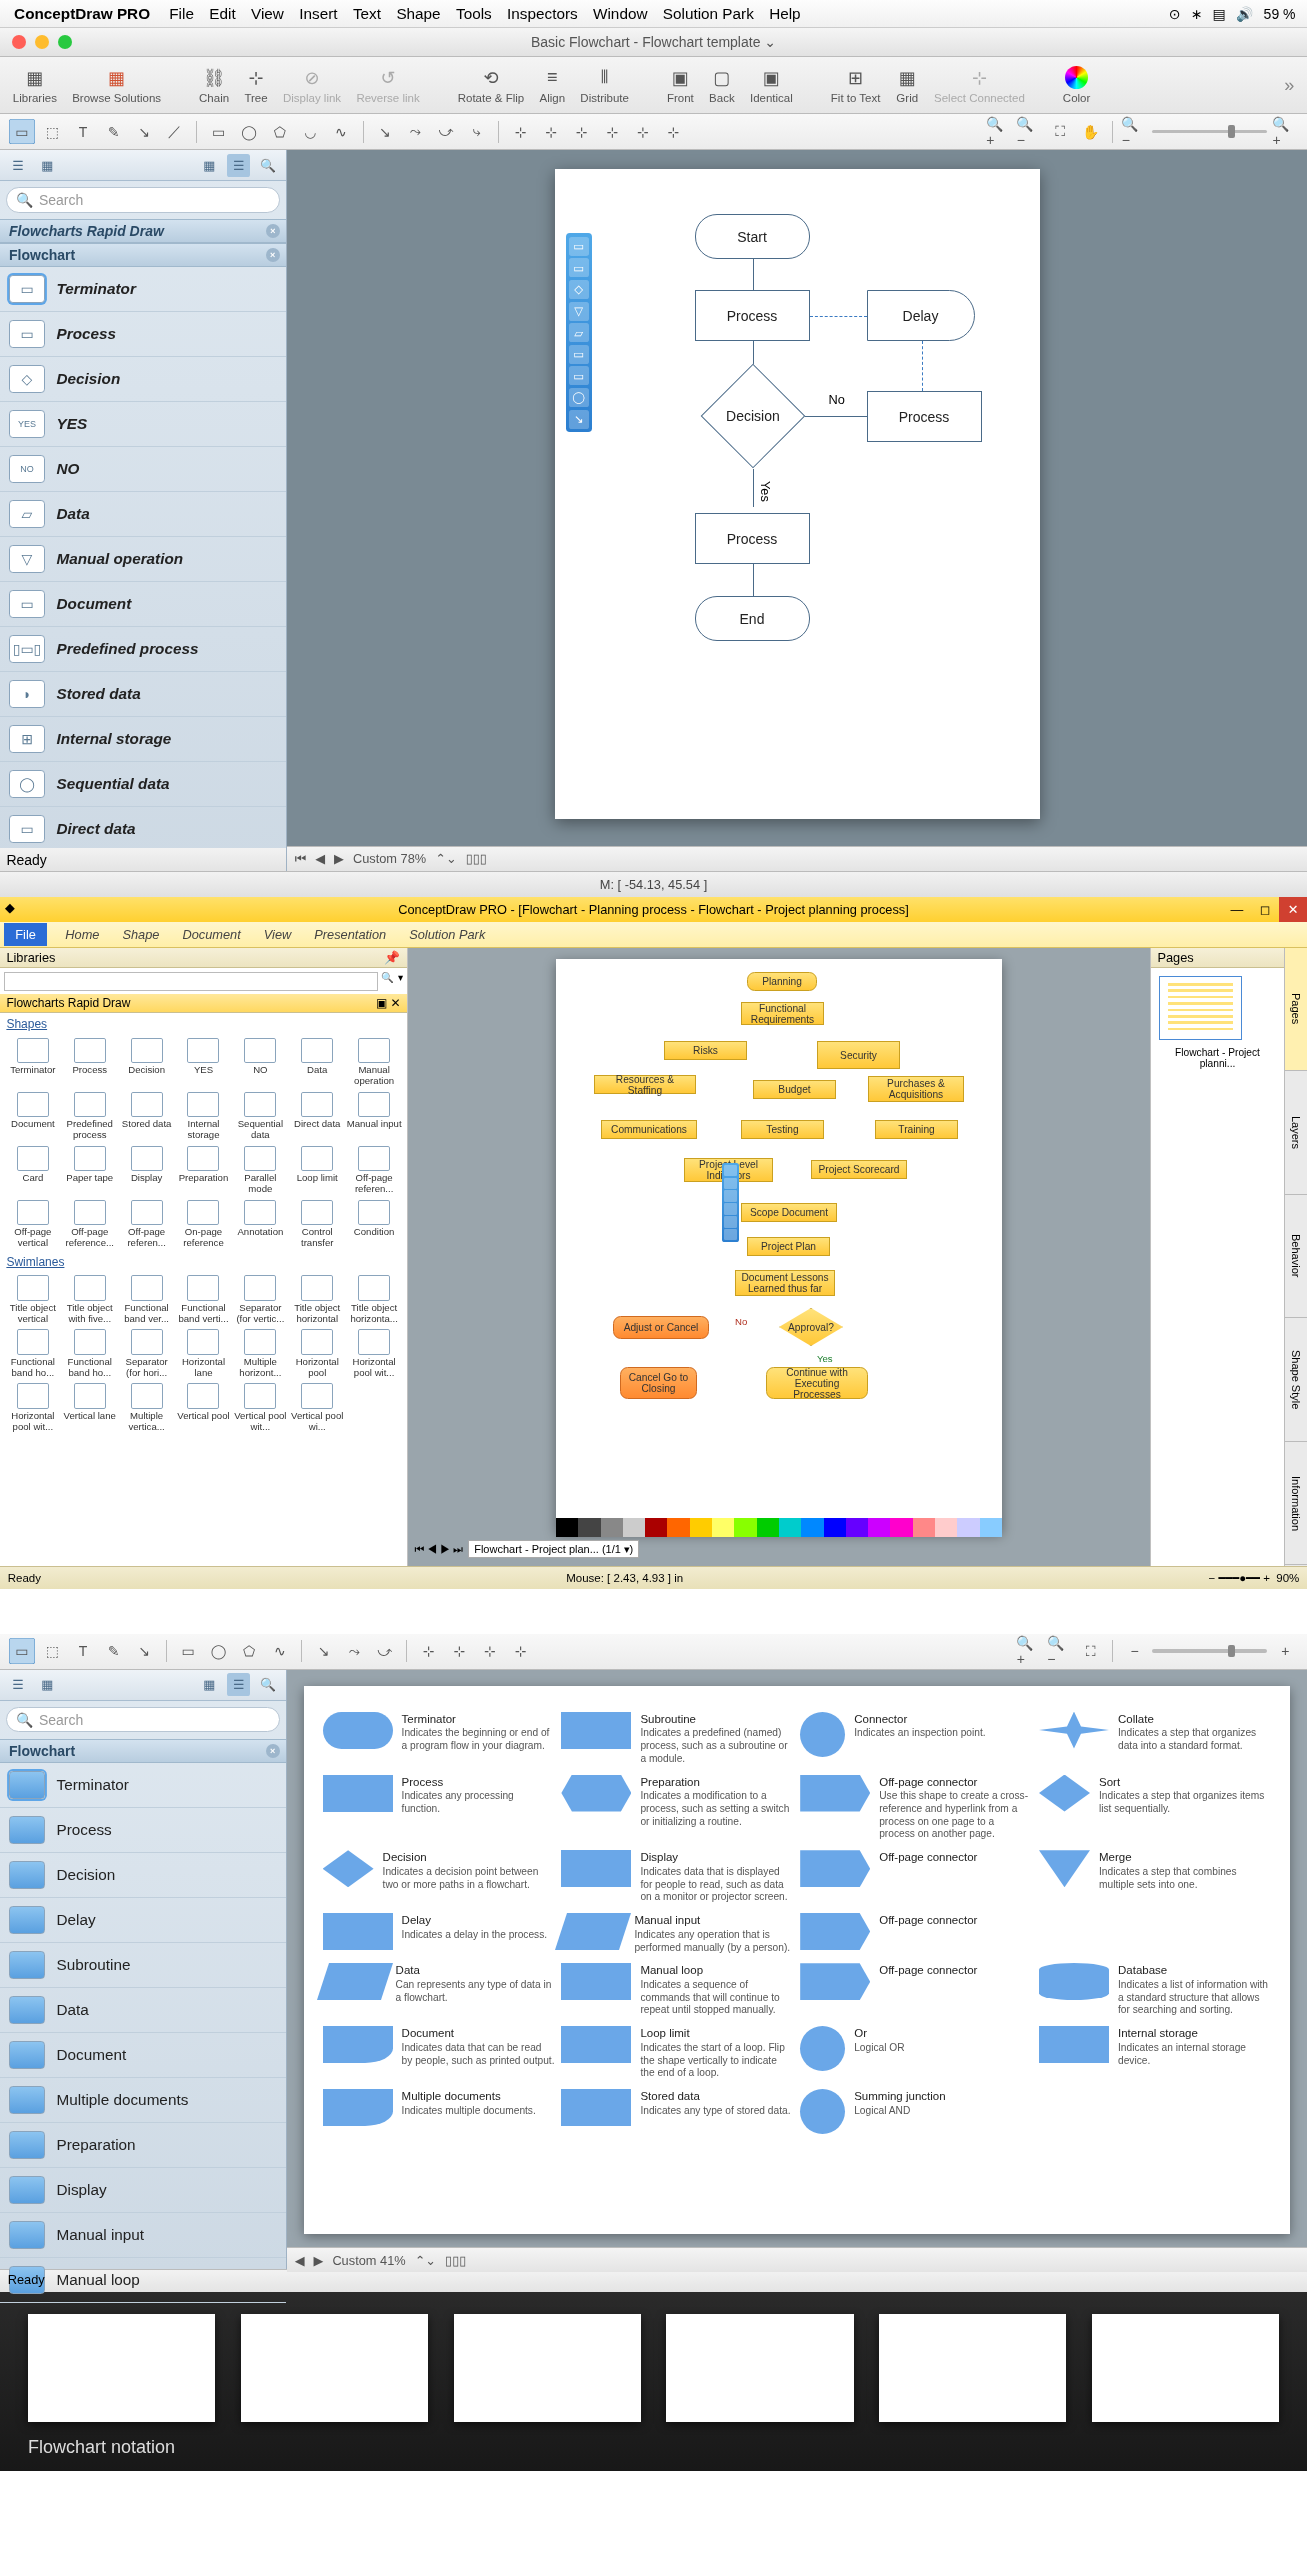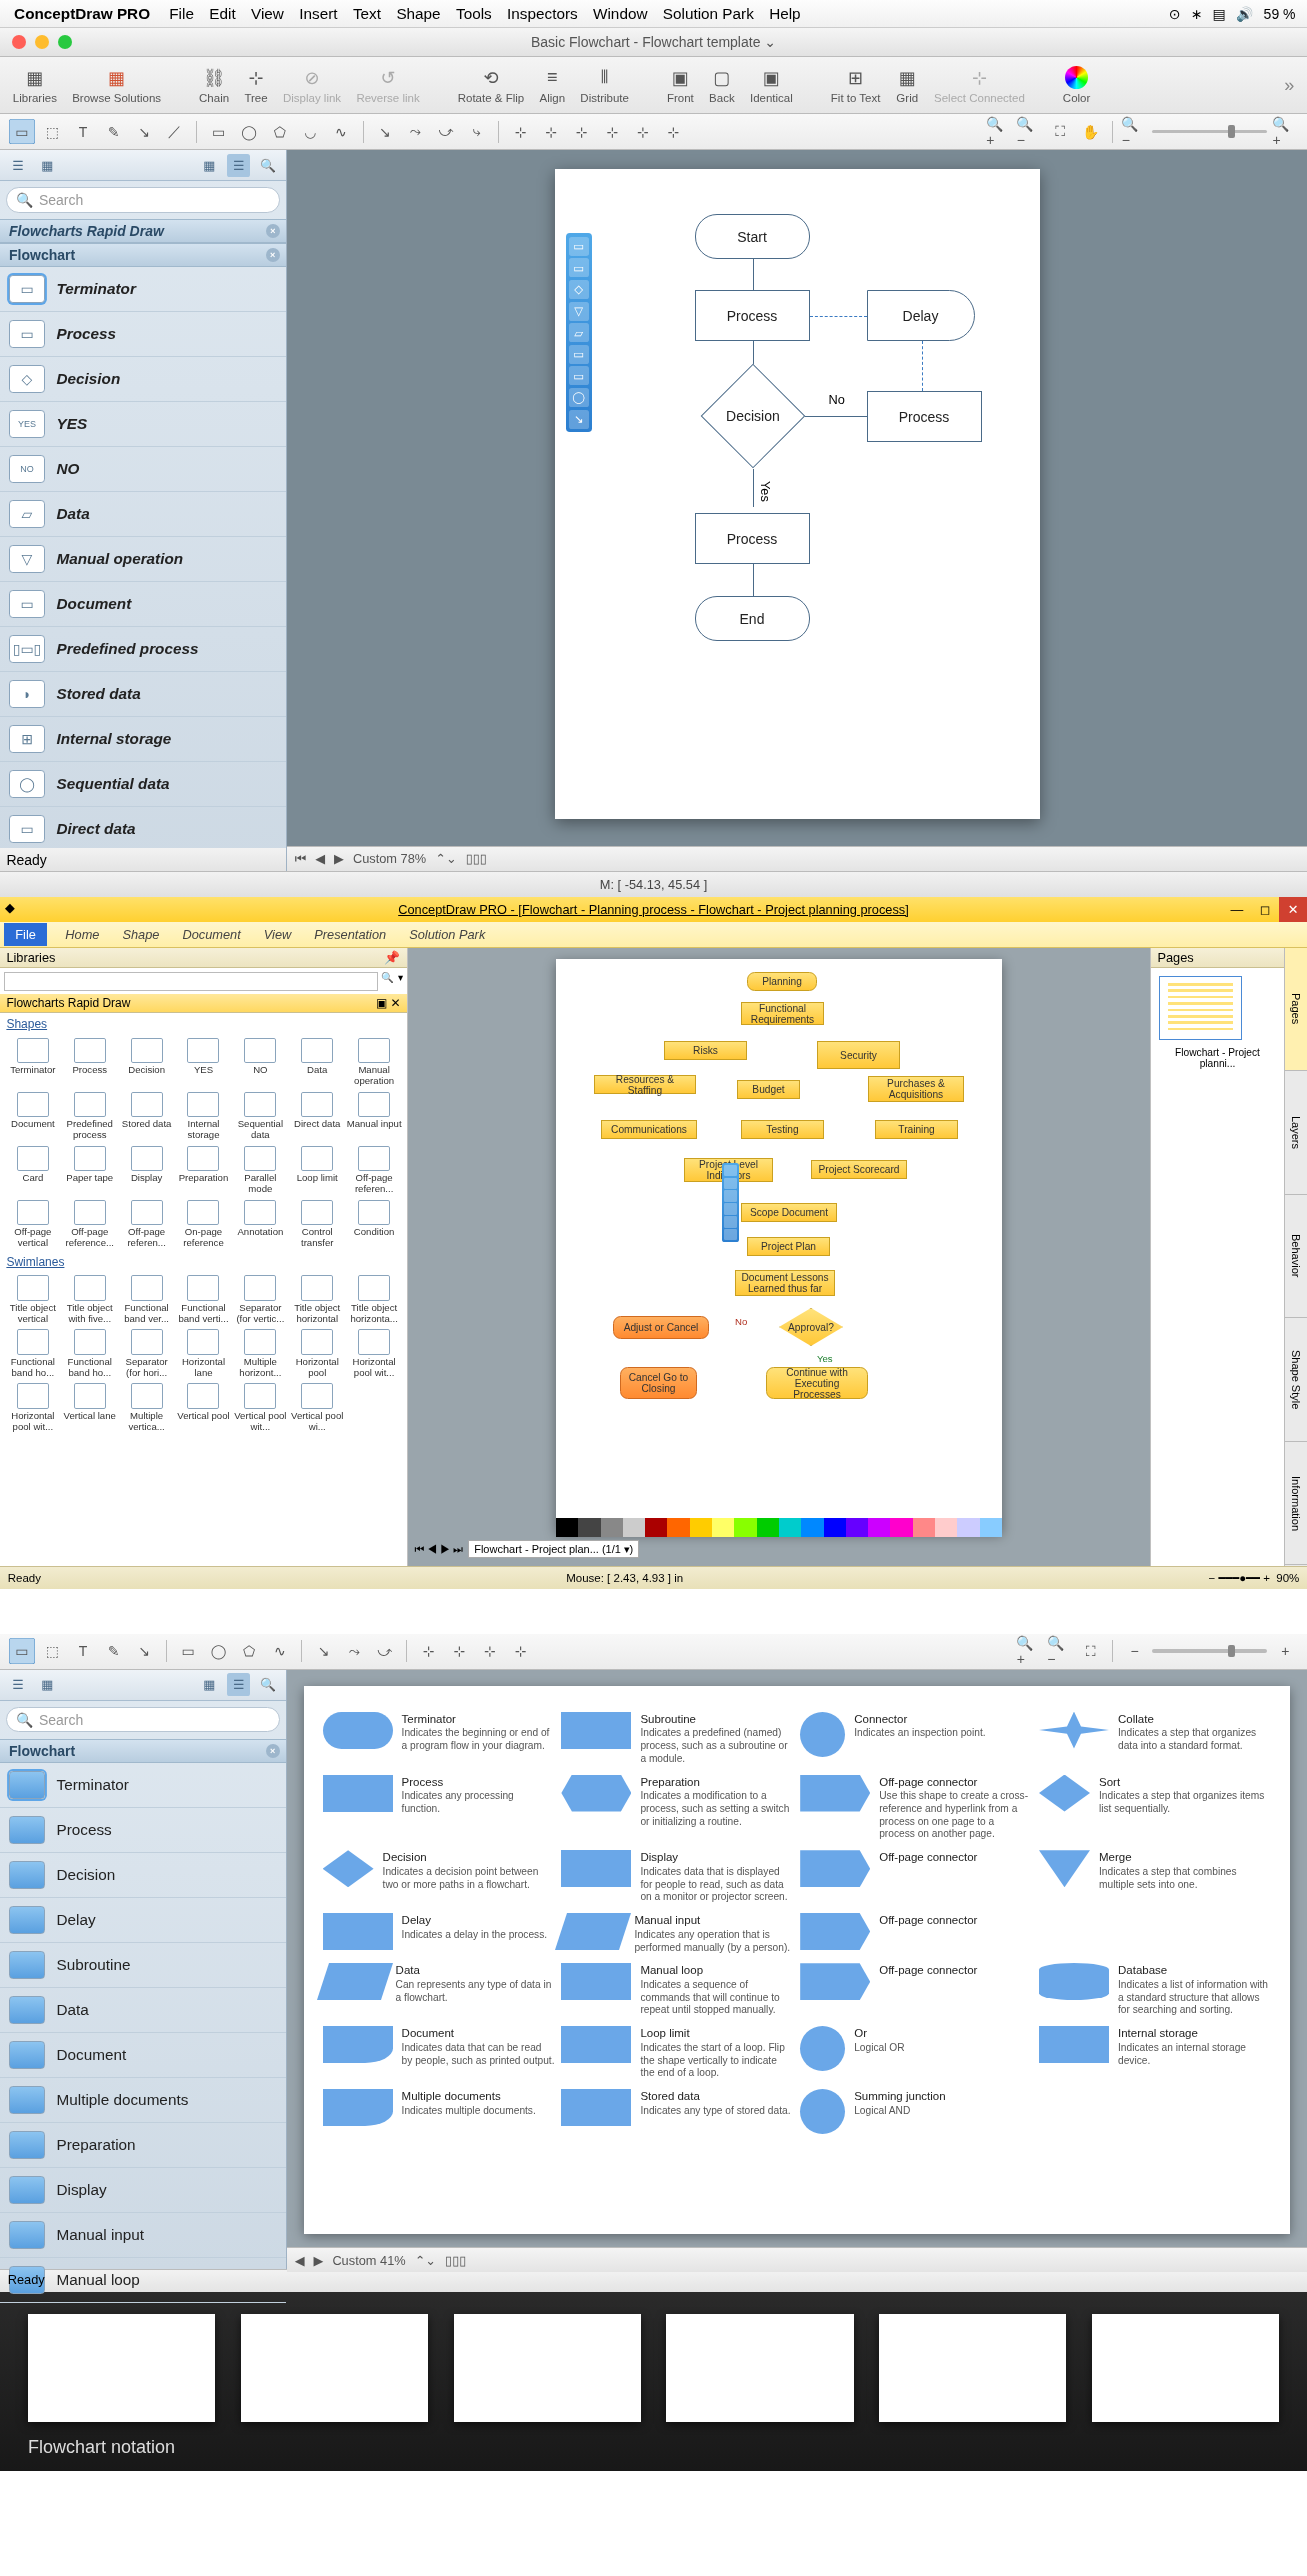--- a/index.html
+++ b/index.html
@@ -60,21 +60,21 @@
 .arrow.dashv{background:none;border-left:1.3px dashed #3a7ac2;width:0;}
 .statusbar1{height:25.5px;background:linear-gradient(#f2f2f2,#e0e0e0);display:flex;align-items:center;padding:0 9px;font-size:12.8px;color:#444;border-top:0.6px solid #bbb;}
 .statusbar1 .c{margin:0 auto;}
 .botbar{position:absolute;bottom:0;left:0;right:0;height:25.5px;background:linear-gradient(#f4f4f4,#e4e4e4);display:flex;align-items:center;padding:0 7.7px;font-size:12.8px;color:#555;gap:9px;border-top:0.6px solid #bbb;}
 .s1-side .ready{height:23px;background:linear-gradient(#f2f2f2,#e4e4e4);display:flex;align-items:center;padding:0 6.4px;font-size:14px;}
 
 
 .s2{width:100%;background:#fff;}
 .s2-title{height:25.5px;background:linear-gradient(#ffe16a,#ffd030);display:flex;align-items:center;position:relative;font-size:12.8px;}
 .s2-title .ic{width:18px;height:18px;margin:0 5.1px;}
-.s2-title .tt{position:absolute;left:50%;transform:translateX(-50%);text-decoration:underline;}
+.s2-title .tt{position:absolute;left:50%;transform:translateX(-50%);}
 .s2-title .wb{position:absolute;right:0;display:flex;}
 .s2-title .wb div{width:28px;height:25.5px;display:flex;align-items:center;justify-content:center;font-size:12.8px;}
 .s2-title .wb .close{background:#d04030;color:#fff;}
 .s2-menu{height:25.5px;background:linear-gradient(#fff6cc,#ffefa8);display:flex;align-items:center;font-size:12.8px;padding:0 3.8px;border-bottom:0.6px solid #d9c060;}
 .s2-menu .file{background:#2a6cd6;color:#fff;padding:3.8px 11.5px;margin-right:6.4px;}
 .s2-menu .m{padding:3.8px 11.5px;color:#444;font-style:italic;}
 .s2-body{display:flex;height:618px;}
 .s2-lib{width:408px;background:#fff;border-right:0.6px solid #c0c0c0;overflow:hidden;display:flex;flex-direction:column;}
 .s2-lib-h{height:20.4px;background:linear-gradient(#f6f0d8,#ece4c0);display:flex;align-items:center;padding:0 6.4px;font-size:12.8px;border-bottom:0.6px solid #cabf90;justify-content:space-between;}
 .s2-search-row{padding:3.8px;display:flex;gap:3.8px;}
@@ -657,21 +657,21 @@
           </div>
         </div>
     </div>
     <div class="s2-canvas">
       <div class="s2-page">
         <div class="ynode r" style="left:191px;top:12.8px;width:70px;height:19px">Planning</div>
         <div class="ynode" style="left:185px;top:43px;width:83px;height:23px">Functional Requirements</div>
         <div class="ynode" style="left:108px;top:82px;width:83px;height:19px">Risks</div>
         <div class="ynode" style="left:261px;top:82px;width:83px;height:28px">Security</div>
         <div class="ynode" style="left:38px;top:116px;width:102px;height:19px">Resources &amp; Staffing</div>
-        <div class="ynode" style="left:181px;top:121px;width:63px;height:19px">Budget</div>
+        <div class="ynode" style="left:197px;top:121px;width:83px;height:19px">Budget</div>
         <div class="ynode" style="left:312px;top:117px;width:96px;height:25.5px">Purchases &amp; Acquisitions</div>
         <div class="ynode" style="left:45px;top:161px;width:96px;height:19px">Communications</div>
         <div class="ynode" style="left:185px;top:161px;width:83px;height:19px">Testing</div>
         <div class="ynode" style="left:319px;top:161px;width:83px;height:19px">Training</div>
         <div class="ynode" style="left:128px;top:199px;width:89px;height:24px">Project Level Indicators</div>
         <div class="ynode" style="left:255px;top:201px;width:96px;height:19px">Project Scorecard</div>
         <div class="ynode" style="left:185px;top:244px;width:96px;height:19px">Scope Document</div>
         <div class="ynode" style="left:191px;top:278px;width:83px;height:19px">Project Plan</div>
         <div class="ynode" style="left:179px;top:311px;width:100px;height:25.5px">Document Lessons Learned thus far</div>
         <div class="ynode r" style="left:57px;top:357px;width:96px;height:23px;background:linear-gradient(#ffb060,#ff8a30);border-color:#d06a20">Adjust or Cancel</div>

